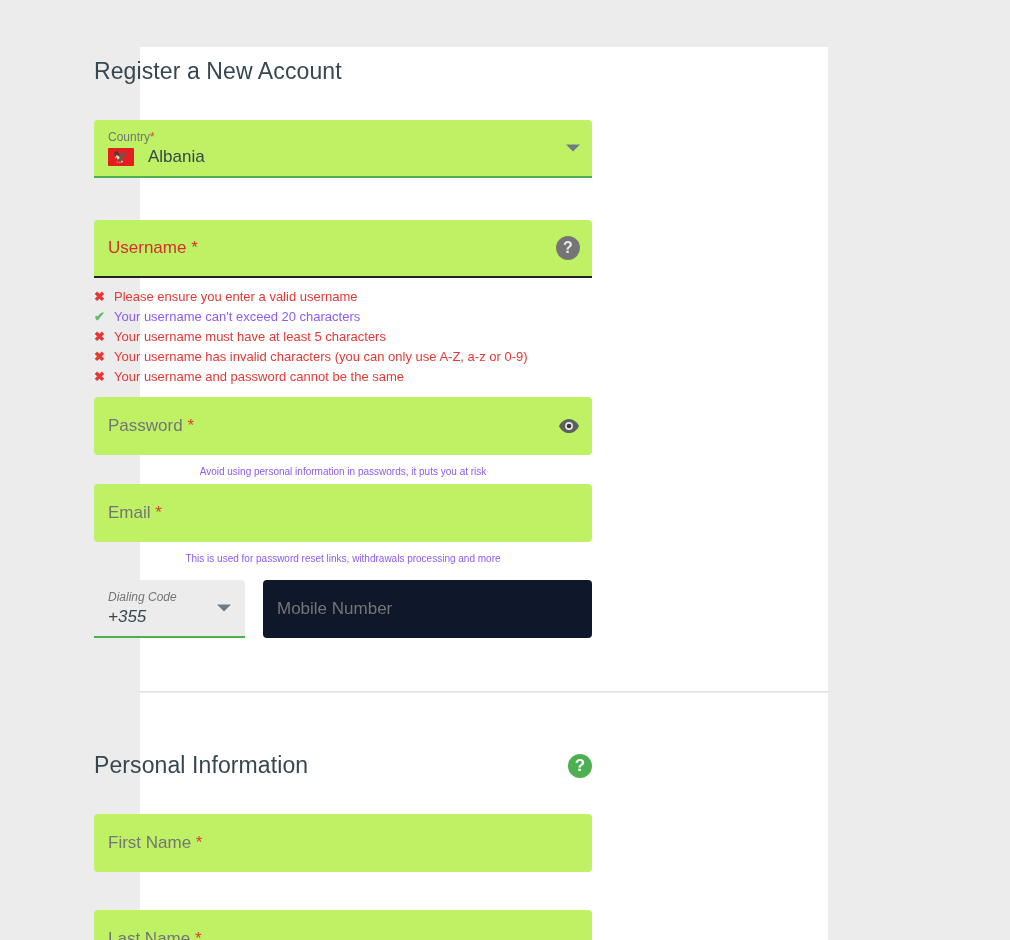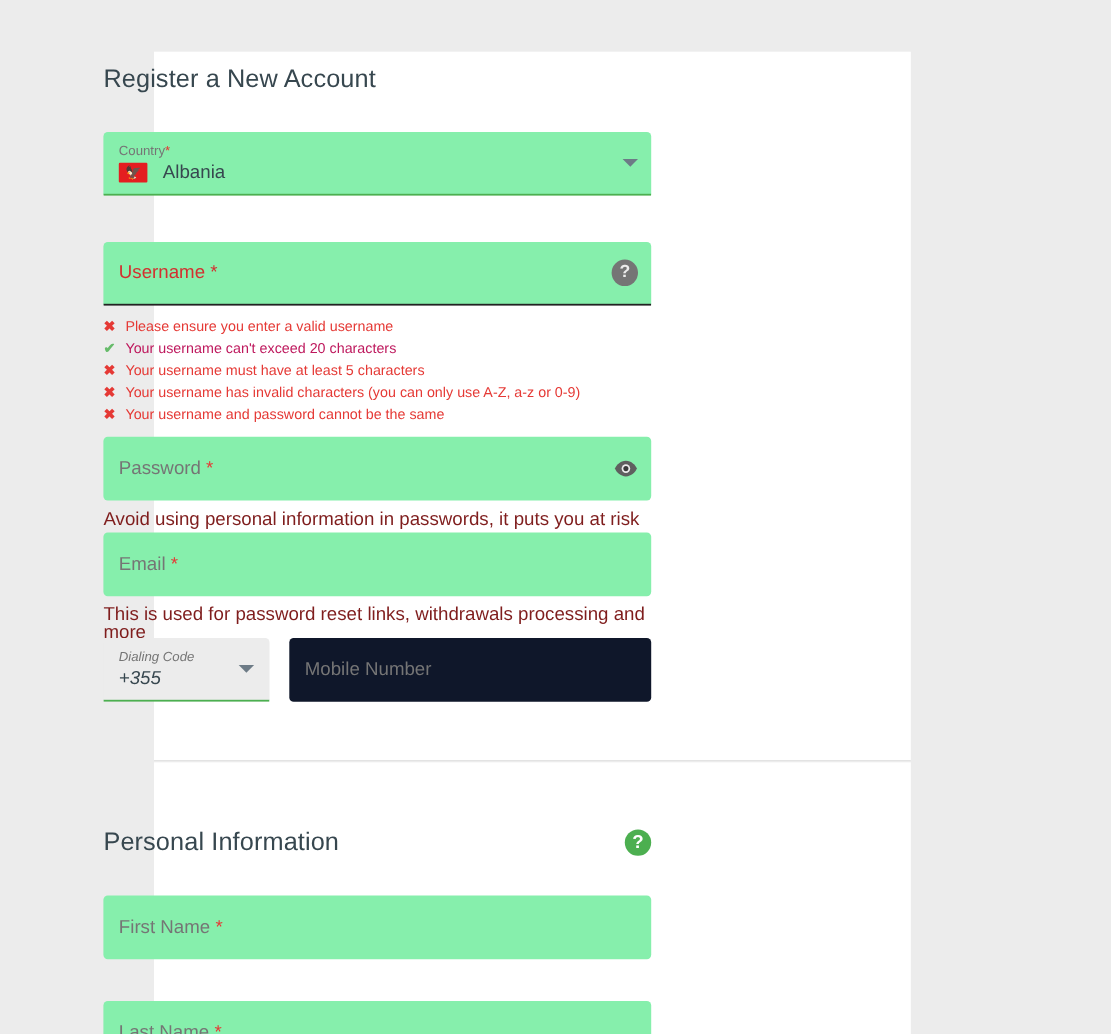--- a/index.html
+++ b/index.html
@@ -64,21 +64,21 @@
     display: flex;
     align-items: center;
     justify-content: space-between;
     width: 498px;
   }
 
   
   .field {
     position: relative;
     width: 498px;
-    background: #86efac;
+    background: #bef264;
     border-radius: 4px 4px 0 0;
     height: 58px;
     display: flex;
     align-items: center;
     padding: 0 14px;
   }
 
   .field-underline-green { border-bottom: 2px solid #4caf50; }
   .field-underline-dark  { border-bottom: 2px solid #222222; }
 
@@ -198,29 +198,30 @@
     flex: 0 0 20px;
     font-size: 13px;
     font-weight: 700;
     text-align: left;
     line-height: 20px;
   }
 
   .v-fail .v-mark { color: #e53935; }
   .v-pass .v-mark { color: #66bb6a; }
   .v-fail .v-text { color: #e53935; }
-  .v-pass .v-text { color: #be185d; }
+  .v-pass .v-text { color: #8b5cf6; }
 
   
   .helper {
-    font-size: 17px;
-    color: #7f1d1d;
+    font-size: 10px;
+    color: #8b5cf6;
     margin-top: 9px;
     width: 498px;
     line-height: 16px;
+    text-align: center;
   }
 
   
   .phone-row {
     display: flex;
     width: 498px;
   }
 
   .dialing {
     width: 151px;

